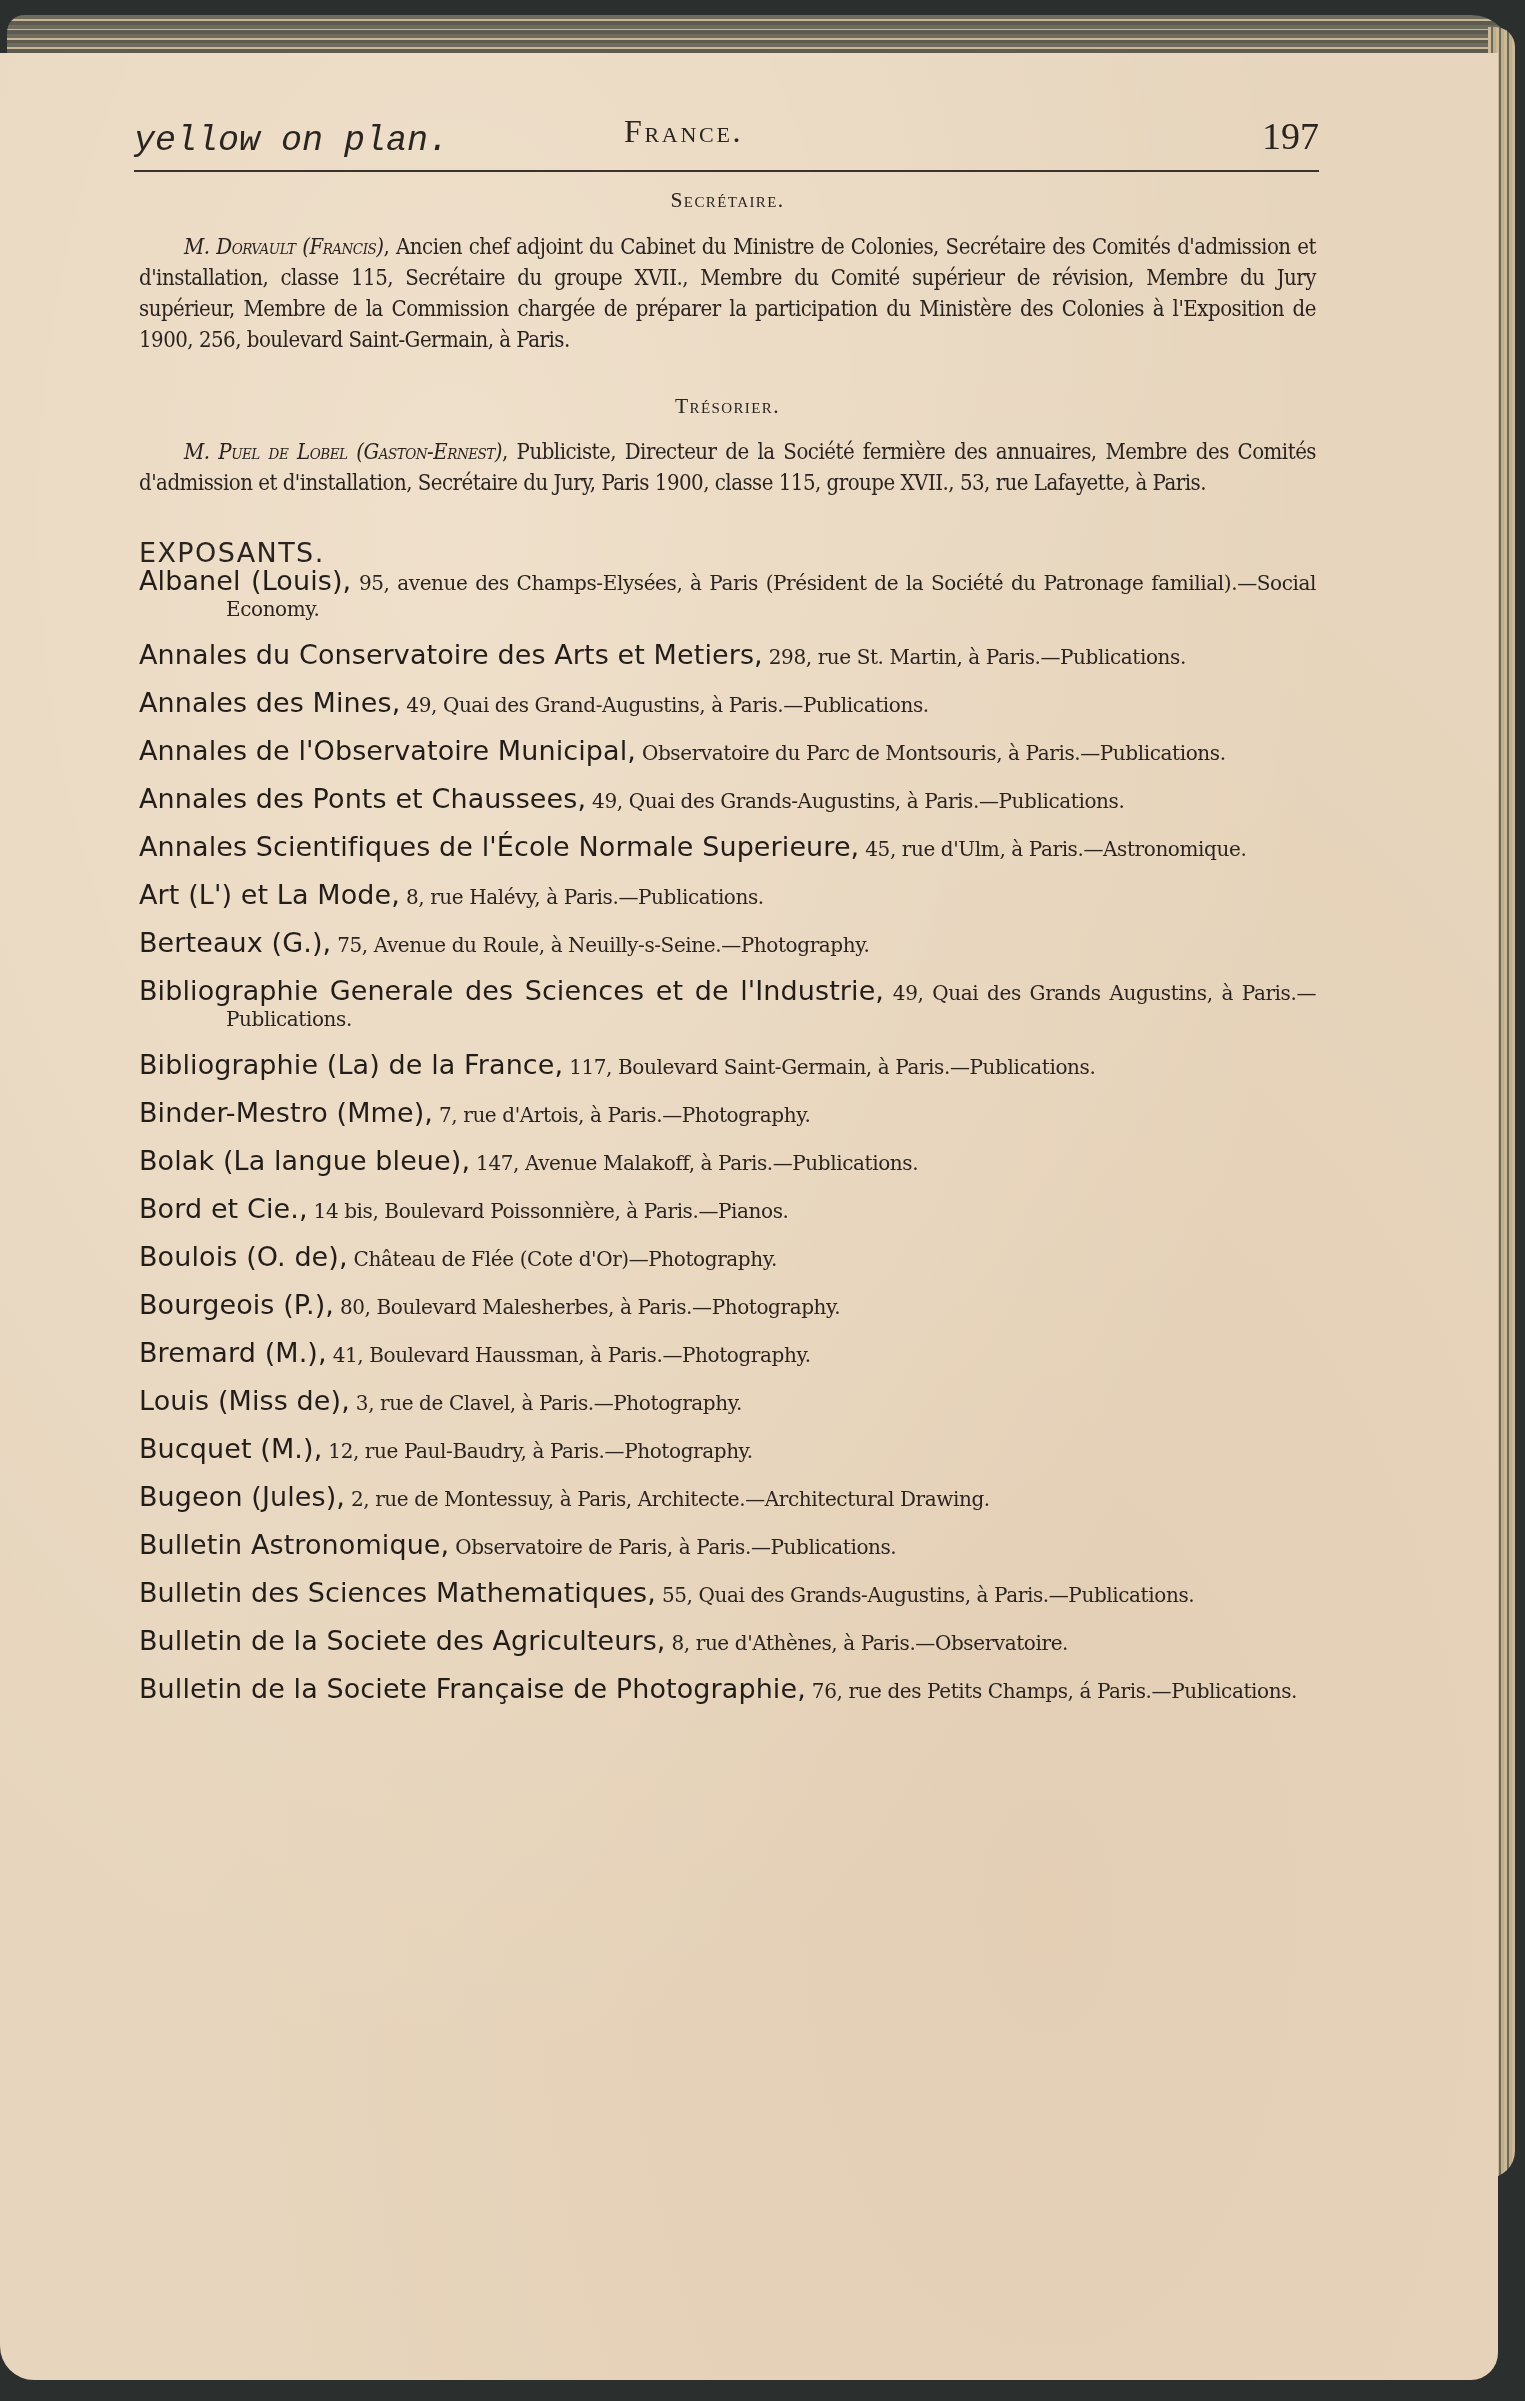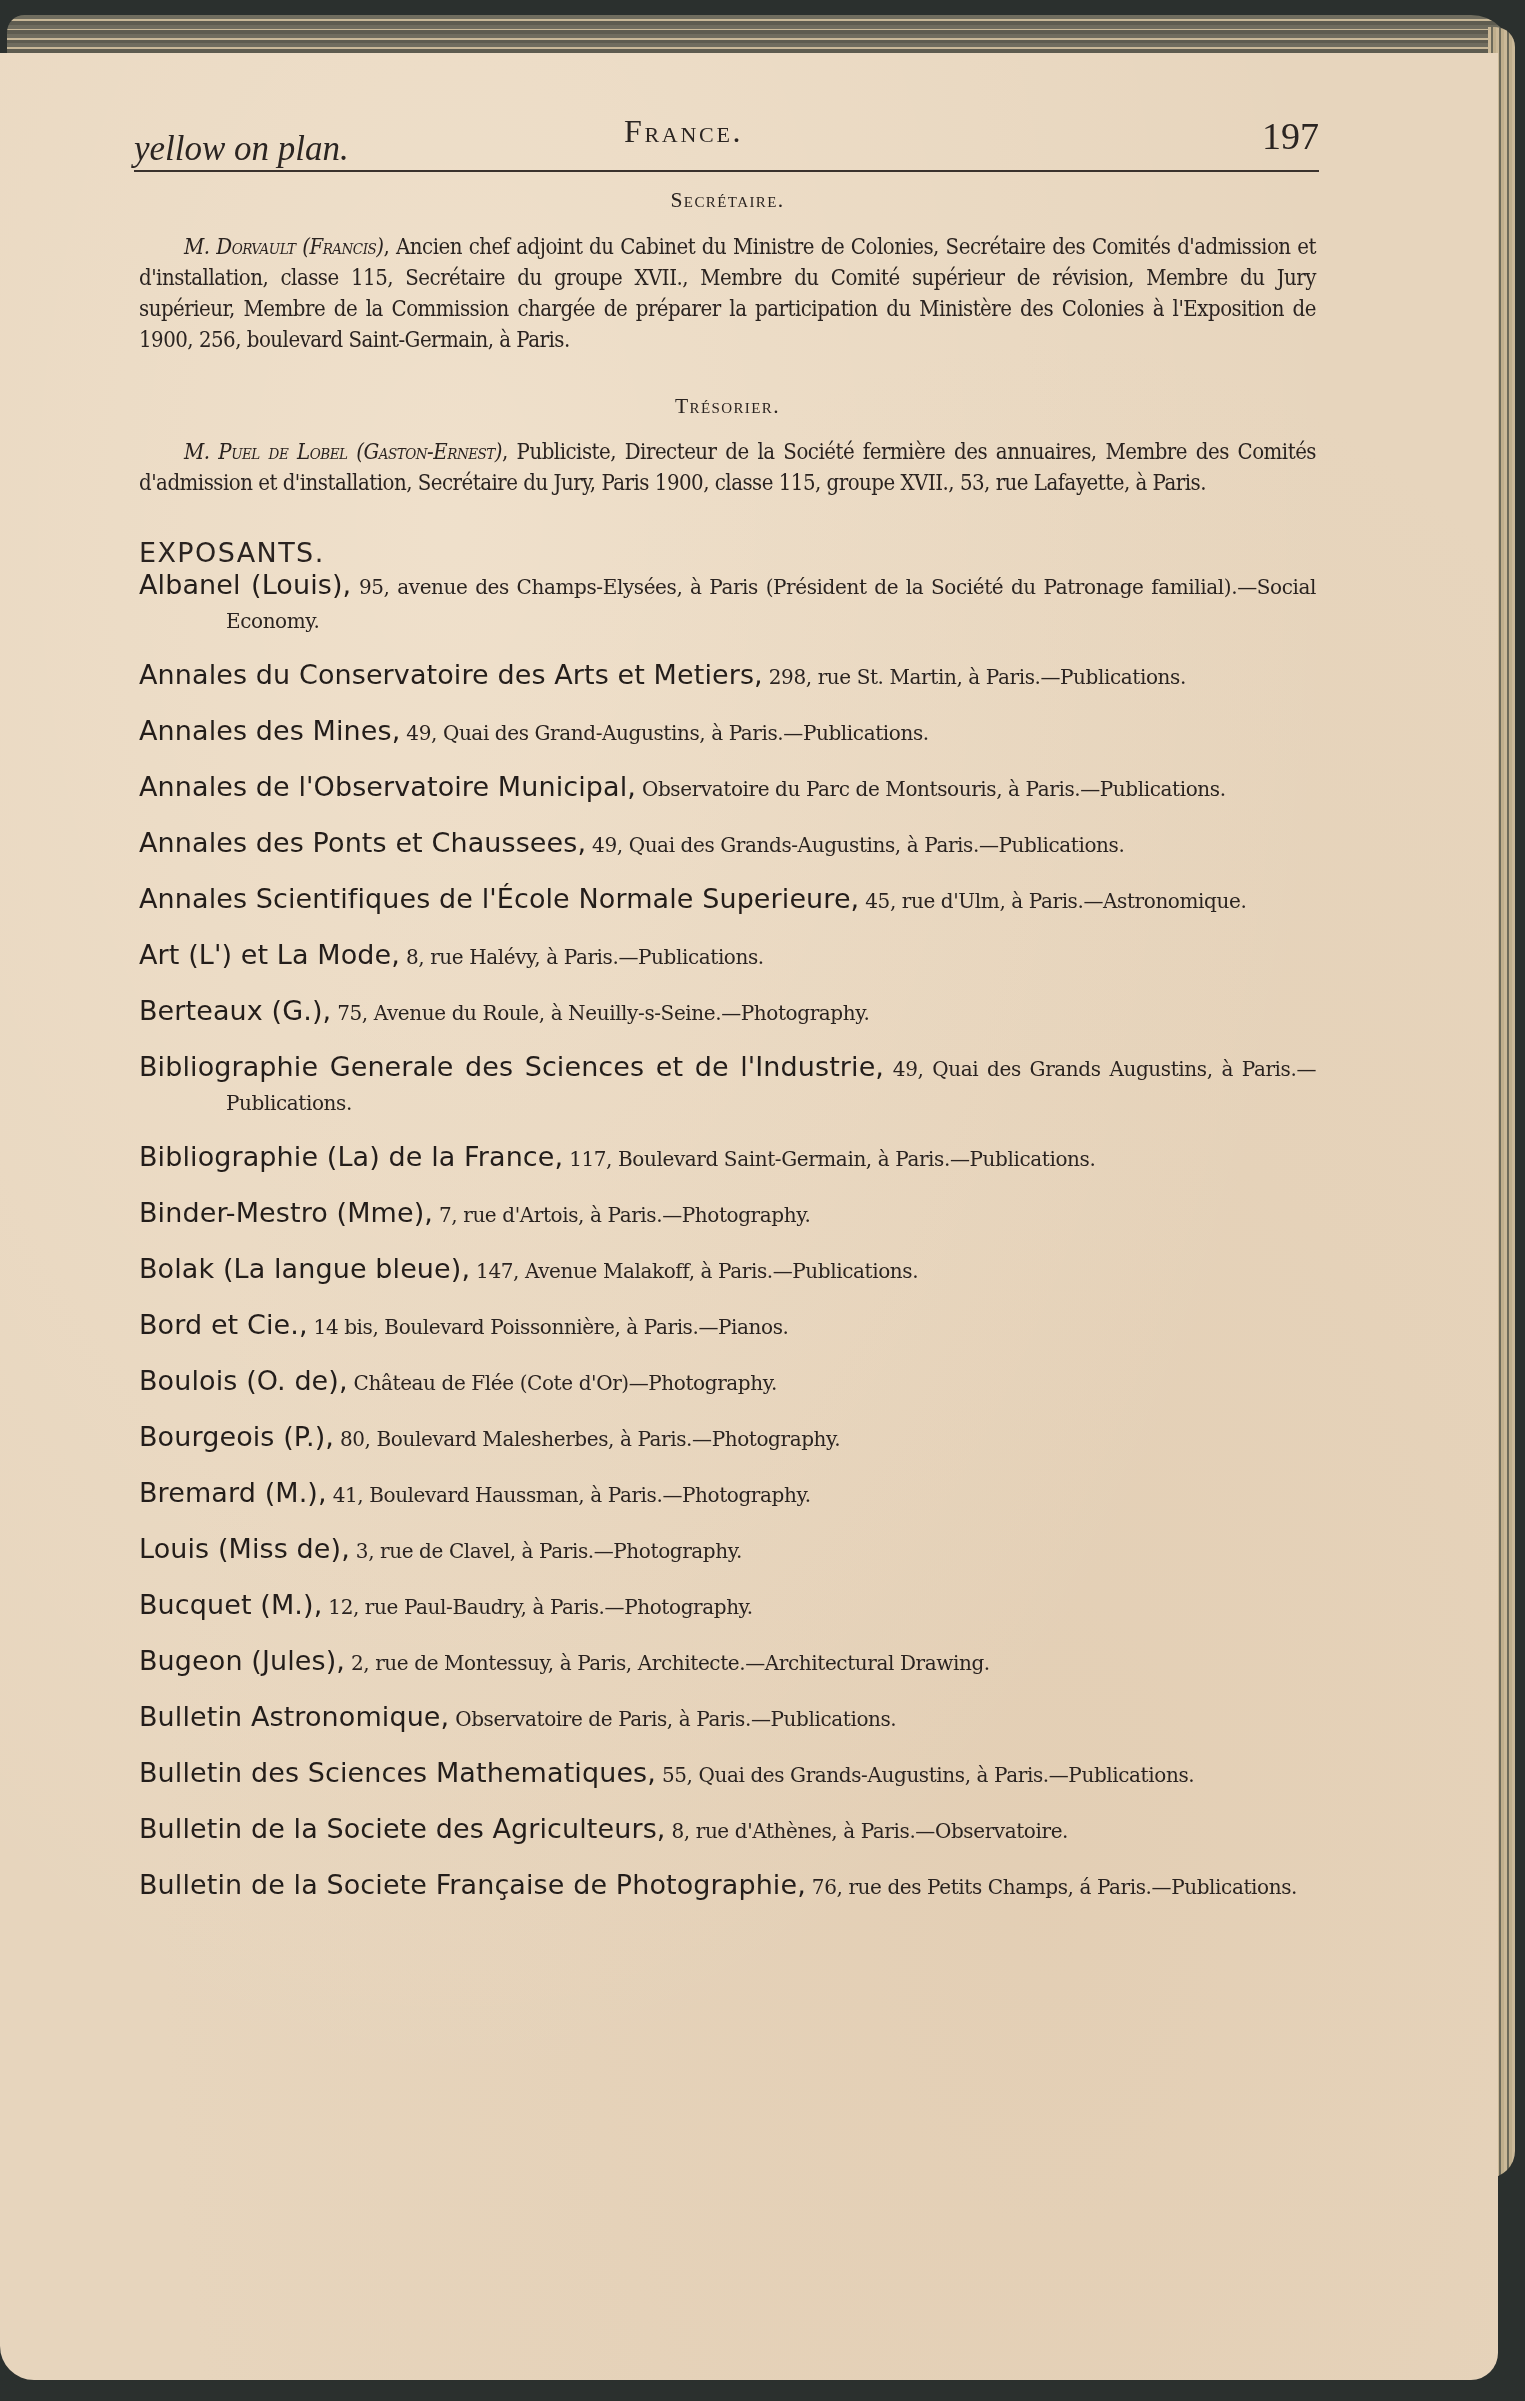--- a/index.html
+++ b/index.html
@@ -24,22 +24,22 @@
     background-image:
       radial-gradient(ellipse at 30% 20%, rgba(255,245,230,0.35), transparent 60%),
       radial-gradient(ellipse at 70% 80%, rgba(220,195,165,0.35), transparent 60%);
     border-radius: 0 0 27px 34px;
     color: #2a2320;
   }
   .running-head {
     position: absolute; left: 134px; top: 57px; width: 1185px; height: 61px;
   }
   .rh-left {
-    position: absolute; left: 0; top: 19px; font-style: italic; font-size: 35px;
-    font-family: Liberation Serif, serif; color: #2b2522;
+    position: absolute; left: 0; top: 11px; font-style: italic; font-size: 35px;
+    font-family: Liberation Mono, monospace; color: #2b2522;
   }
   .rh-center {
     position: absolute; left: 490px; top: 2.7px; font-size: 32px; letter-spacing: 2.7px;
     font-family: "Liberation Serif", serif; font-variant: small-caps; color: #2b2522;
   }
   .rh-right {
     position: absolute; right: 0; top: 4px; font-size: 38px;
     font-family: Liberation Serif, serif; color: #2b2522;
   }
   .rh-rule {
@@ -57,21 +57,21 @@
     font-size: 22px; line-height: 31px; text-align: justify; text-indent: 45px;
     margin: 0 0 39px 0; font-family: "DejaVu Serif", serif; letter-spacing: -0.5px;
     font-stretch: condensed;
   }
   .sc { font-variant: small-caps; font-style: italic; }
   .exposants-heading {
     text-align: left; font-size: 27px; font-weight: normal; letter-spacing: 1.4px;
     margin: 27px 0 0 0; font-family: "DejaVu Sans", sans-serif;
   }
   .entry {
-    font-size: 21.6px; line-height: 34px; margin: 0 0 20px 0; padding-left: 87px; text-indent: -87px;
+    font-size: 21.6px; line-height: 26px; margin: 0 0 20px 0; padding-left: 87px; text-indent: -87px;
     text-align: justify; font-family: "DejaVu Serif", serif; letter-spacing: -0.4px;
   }
   .entry .name {
     font-family: "DejaVu Sans", sans-serif; font-size: 27px; letter-spacing: 0.1px; color: #231d1a;
   }
   .entry .detail { font-size: 20px; }
 </style>
 </head>
 <body>
 

